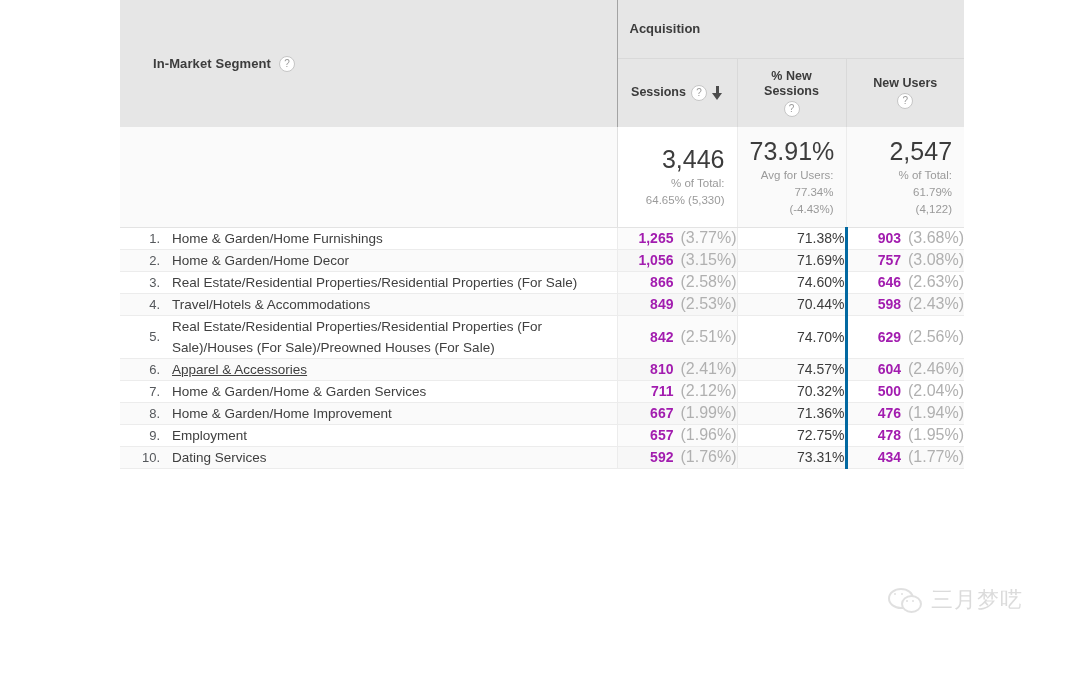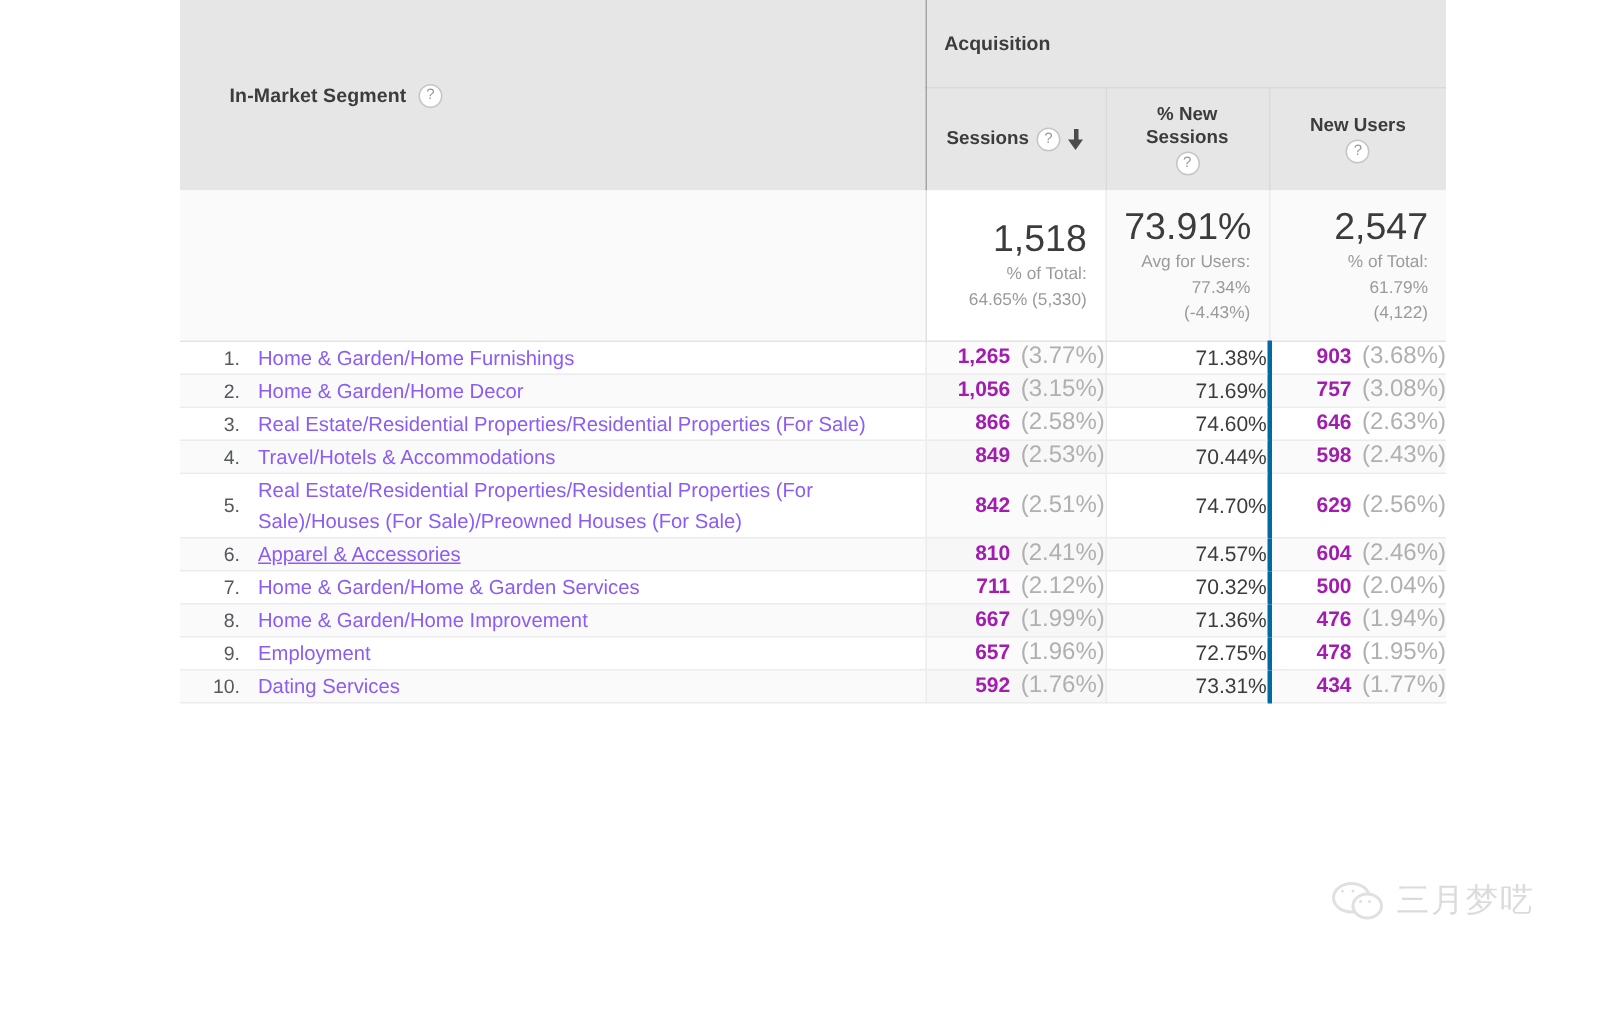--- a/index.html
+++ b/index.html
@@ -204,21 +204,21 @@
     width: 52px;
     flex: none;
     text-align: right;
     padding-right: 12px;
     font-size: 13px;
     color: #55585c;
     box-sizing: border-box;
   }
   .dim-link {
     font-size: 13.5px;
-    color: #8b5cf6;
+    color: #404040;
     line-height: 21px;
     cursor: pointer;
     text-decoration: none;
     padding-right: 8px;
   }
   .dim-link.hovered { text-decoration: underline; }
 
   td.cell-sess,
   td.cell-pnew,
   td.cell-nusr {
@@ -329,21 +329,21 @@
           </div>
         </td>
       </tr>
     </thead>
 
     <tbody>
 
       <tr class="summary-row">
         <td class="sum-dim"></td>
         <td class="sum-sess">
-          <div class="sum-big">1,518</div>
+          <div class="sum-big">3,446</div>
           <div class="sum-sub">% of Total:</div>
           <div class="sum-sub">64.65% (5,330)</div>
         </td>
         <td class="sum-pnew">
           <div class="sum-big">73.91%</div>
           <div class="sum-sub">Avg for Users:</div>
           <div class="sum-sub">77.34%</div>
           <div class="sum-sub">(-4.43%)</div>
         </td>
         <td class="sum-nusr">

